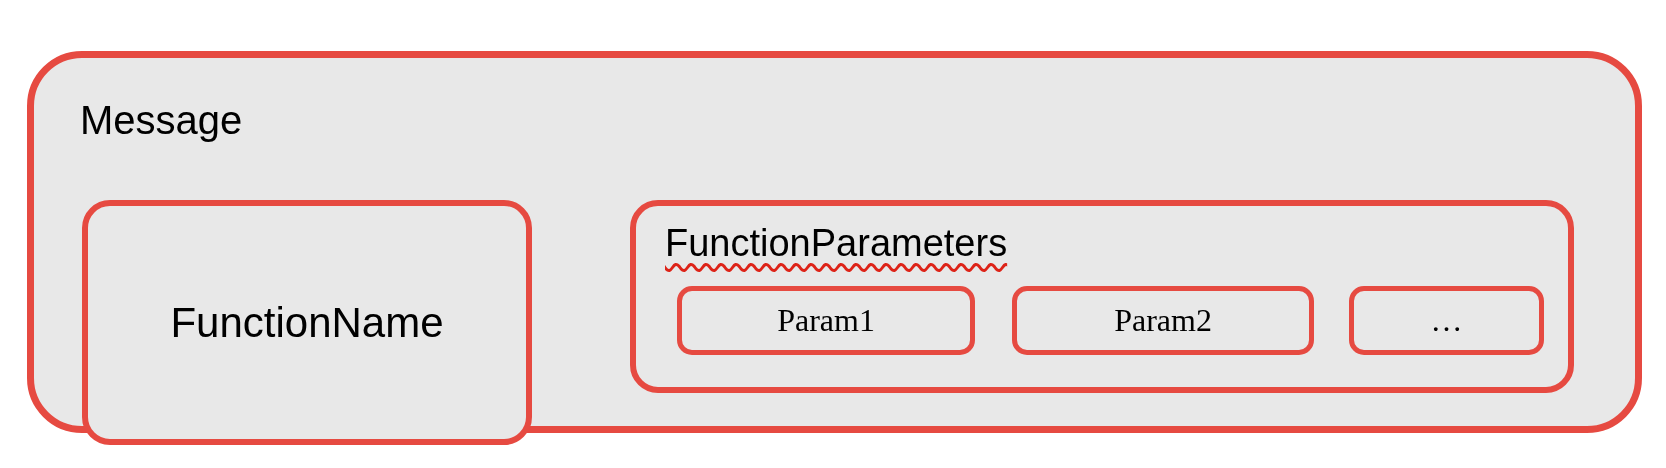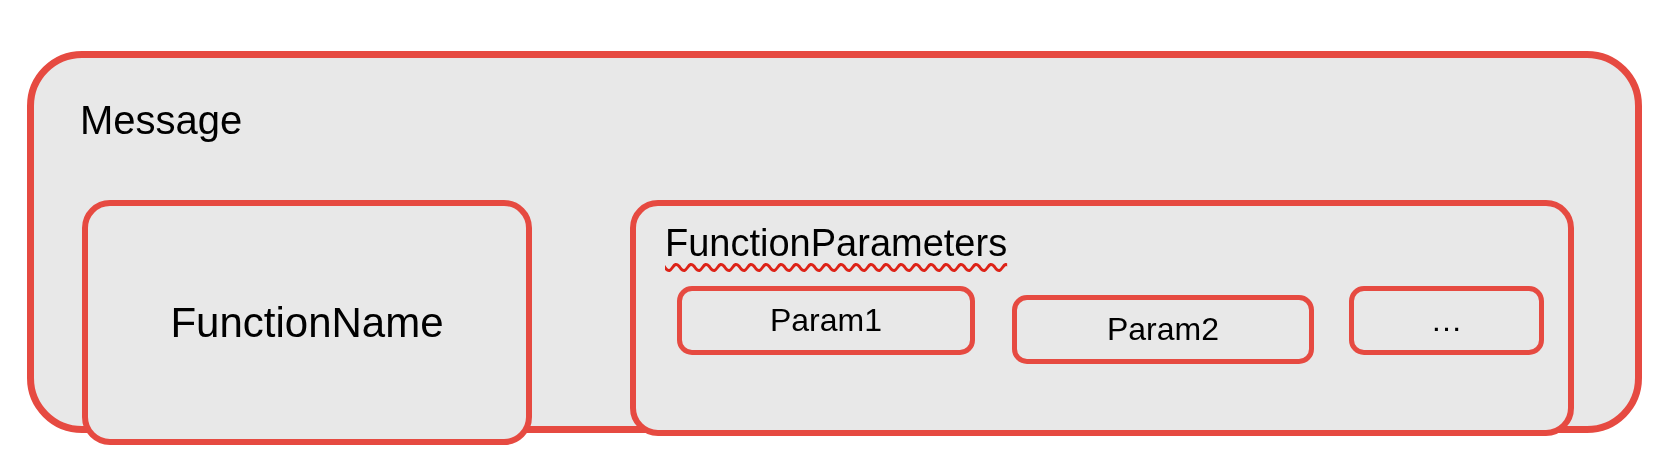--- a/index.html
+++ b/index.html
@@ -48,21 +48,21 @@
     display: flex;
     align-items: center;
     justify-content: center;
   }
   .function-name-label {
     font-size: 42px;
     white-space: nowrap;
   }
   .function-parameters-box {
     left: 596px; top: 142px;
-    width: 944px; height: 236px;
+    width: 944px; height: 193px;
     border-radius: 28px;
   }
   .function-parameters-label {
     position: absolute;
     left: 29px; top: 14px;
     font-size: 38px;
     line-height: 46px;
     white-space: nowrap;
     text-decoration-line: underline;
     text-decoration-style: wavy;
@@ -75,23 +75,24 @@
     top: 80px;
     height: 69px;
     background: var(--box-fill);
     border: 5px solid var(--border-red);
     border-radius: 15px;
     display: flex;
     align-items: center;
     justify-content: center;
     font-size: 32px;
     white-space: nowrap;
+    font-family: Liberation Serif, serif;
   }
   .param-1 { left: 41px;  width: 298px; }
-  .param-2 { left: 376px; width: 302px; margin-top: 9px; }
+  .param-2 { left: 376px; width: 302px; }
   .param-more { left: 713px; width: 195px; }
 </style>
 </head>
 <body>
 
 <div class="canvas">
 
   <div class="box message-box">
 
     <div class="message-label">Message</div>

